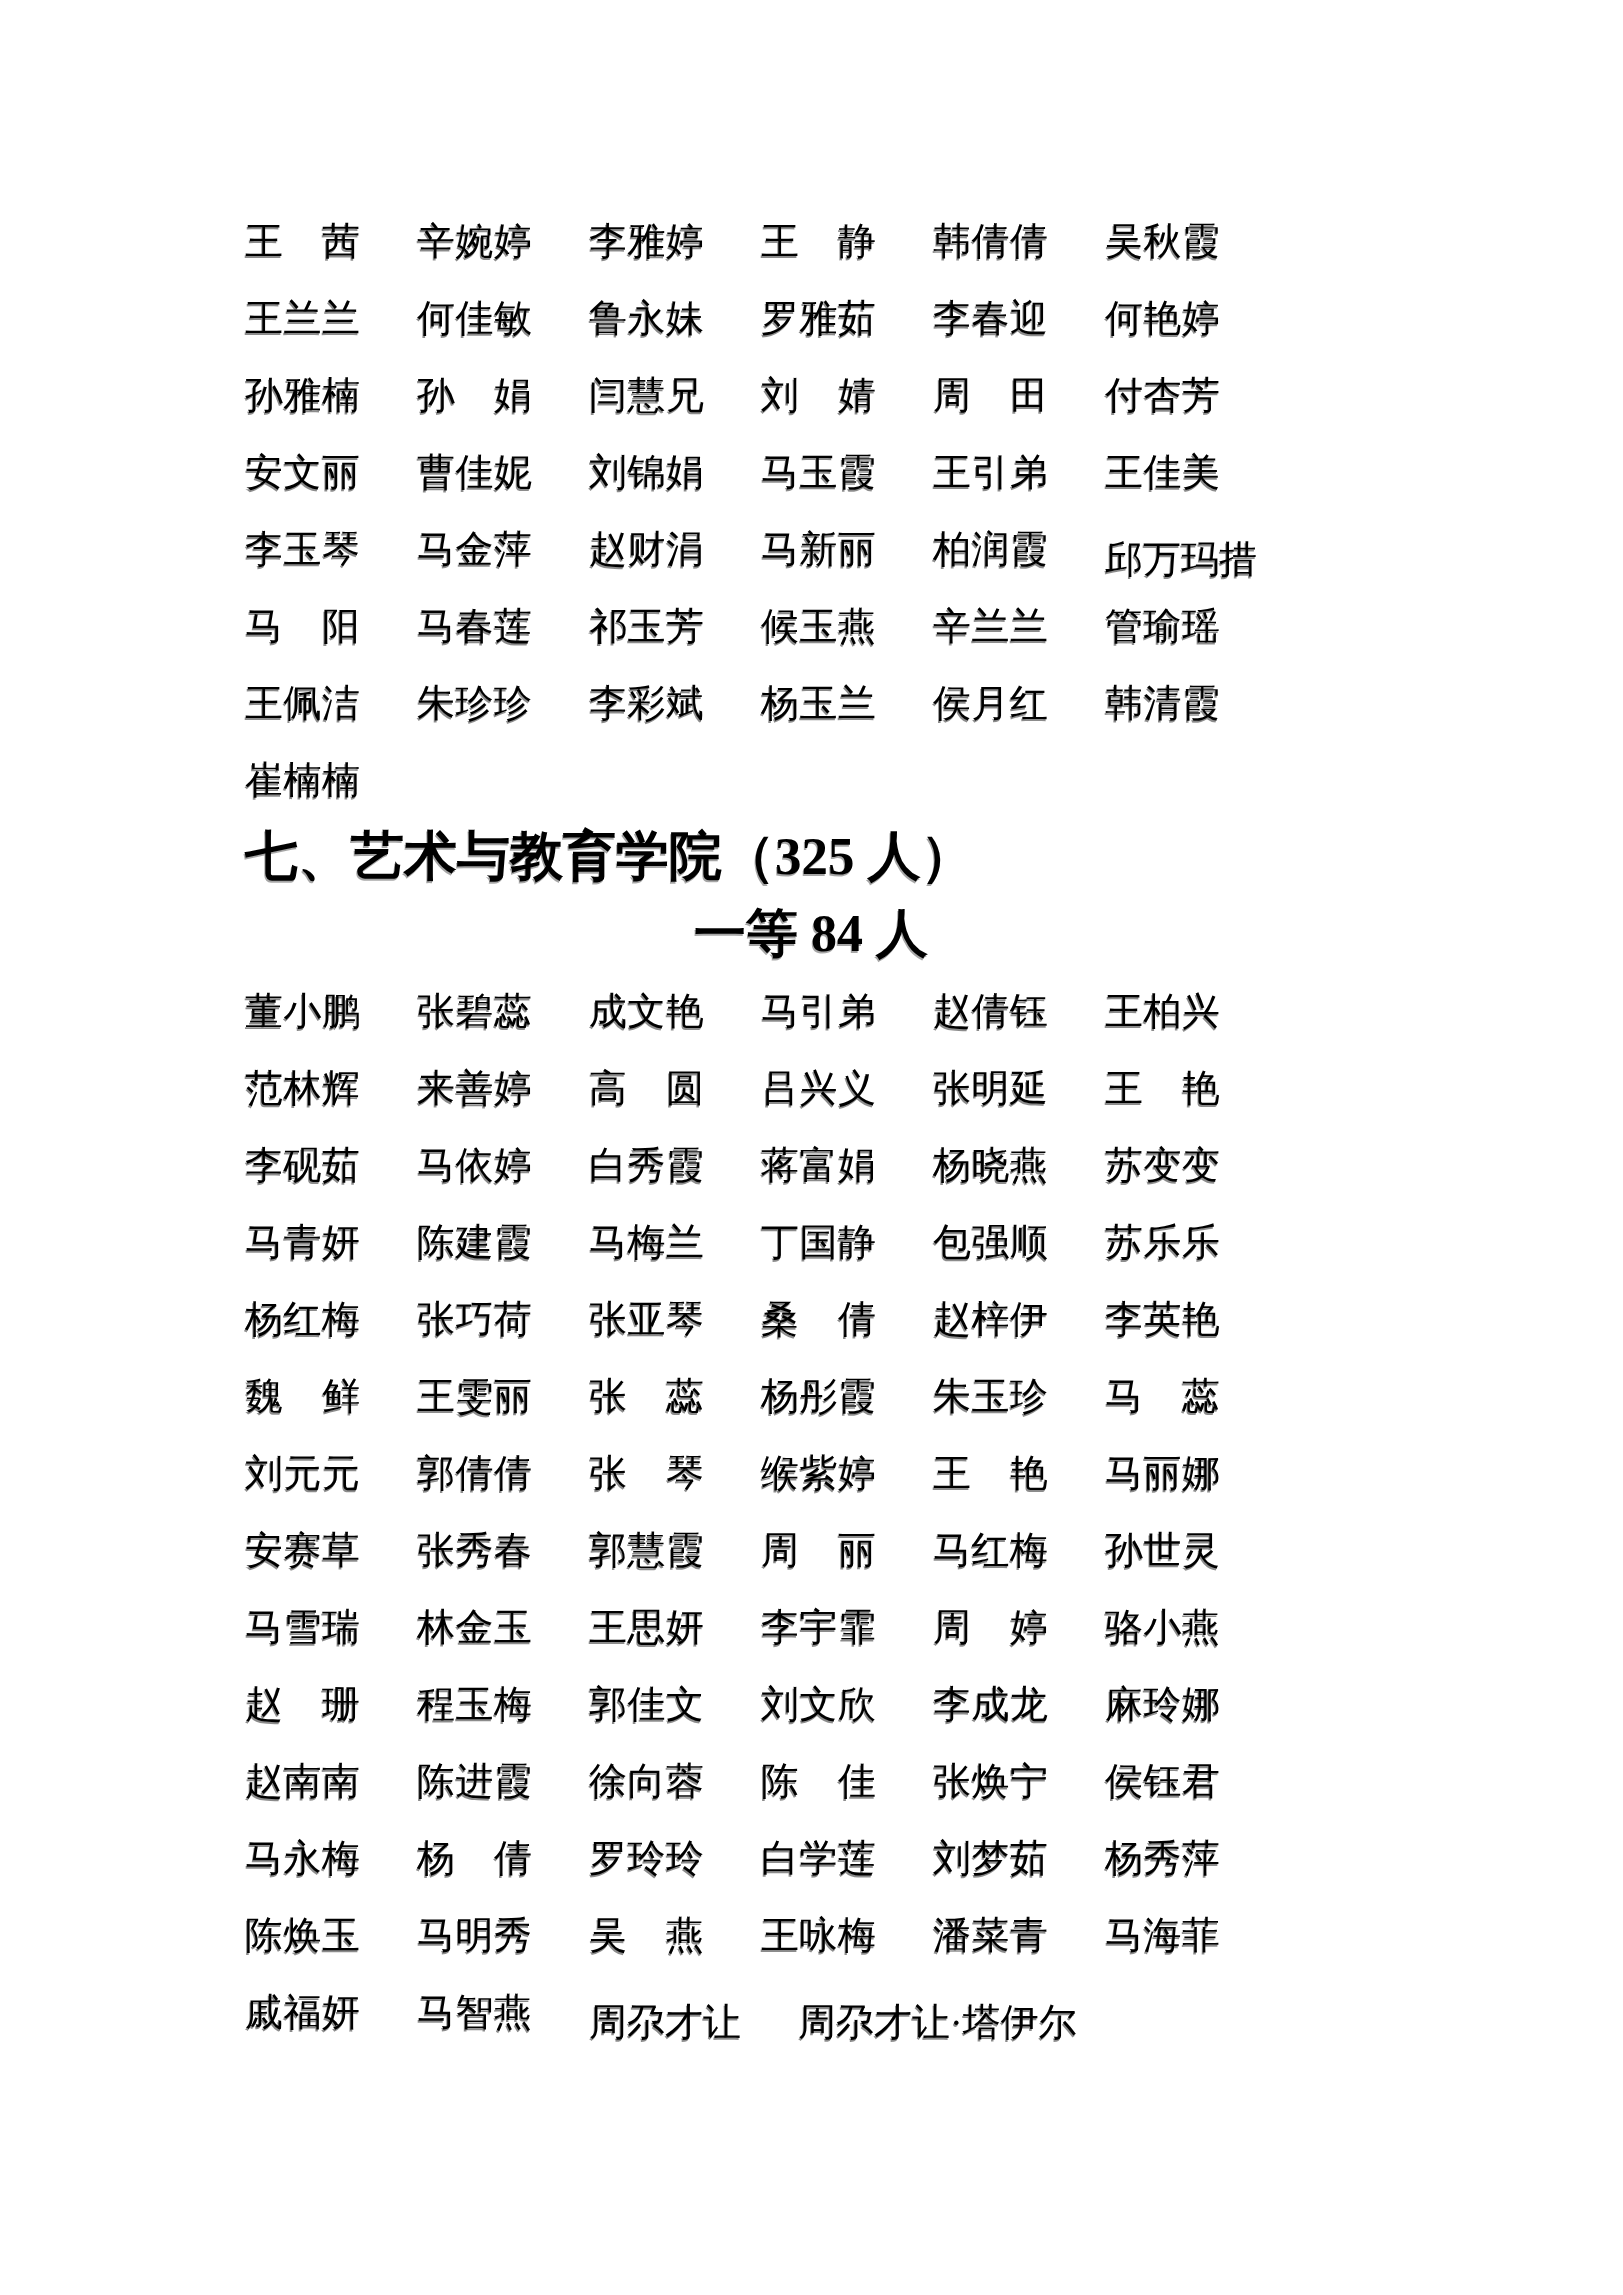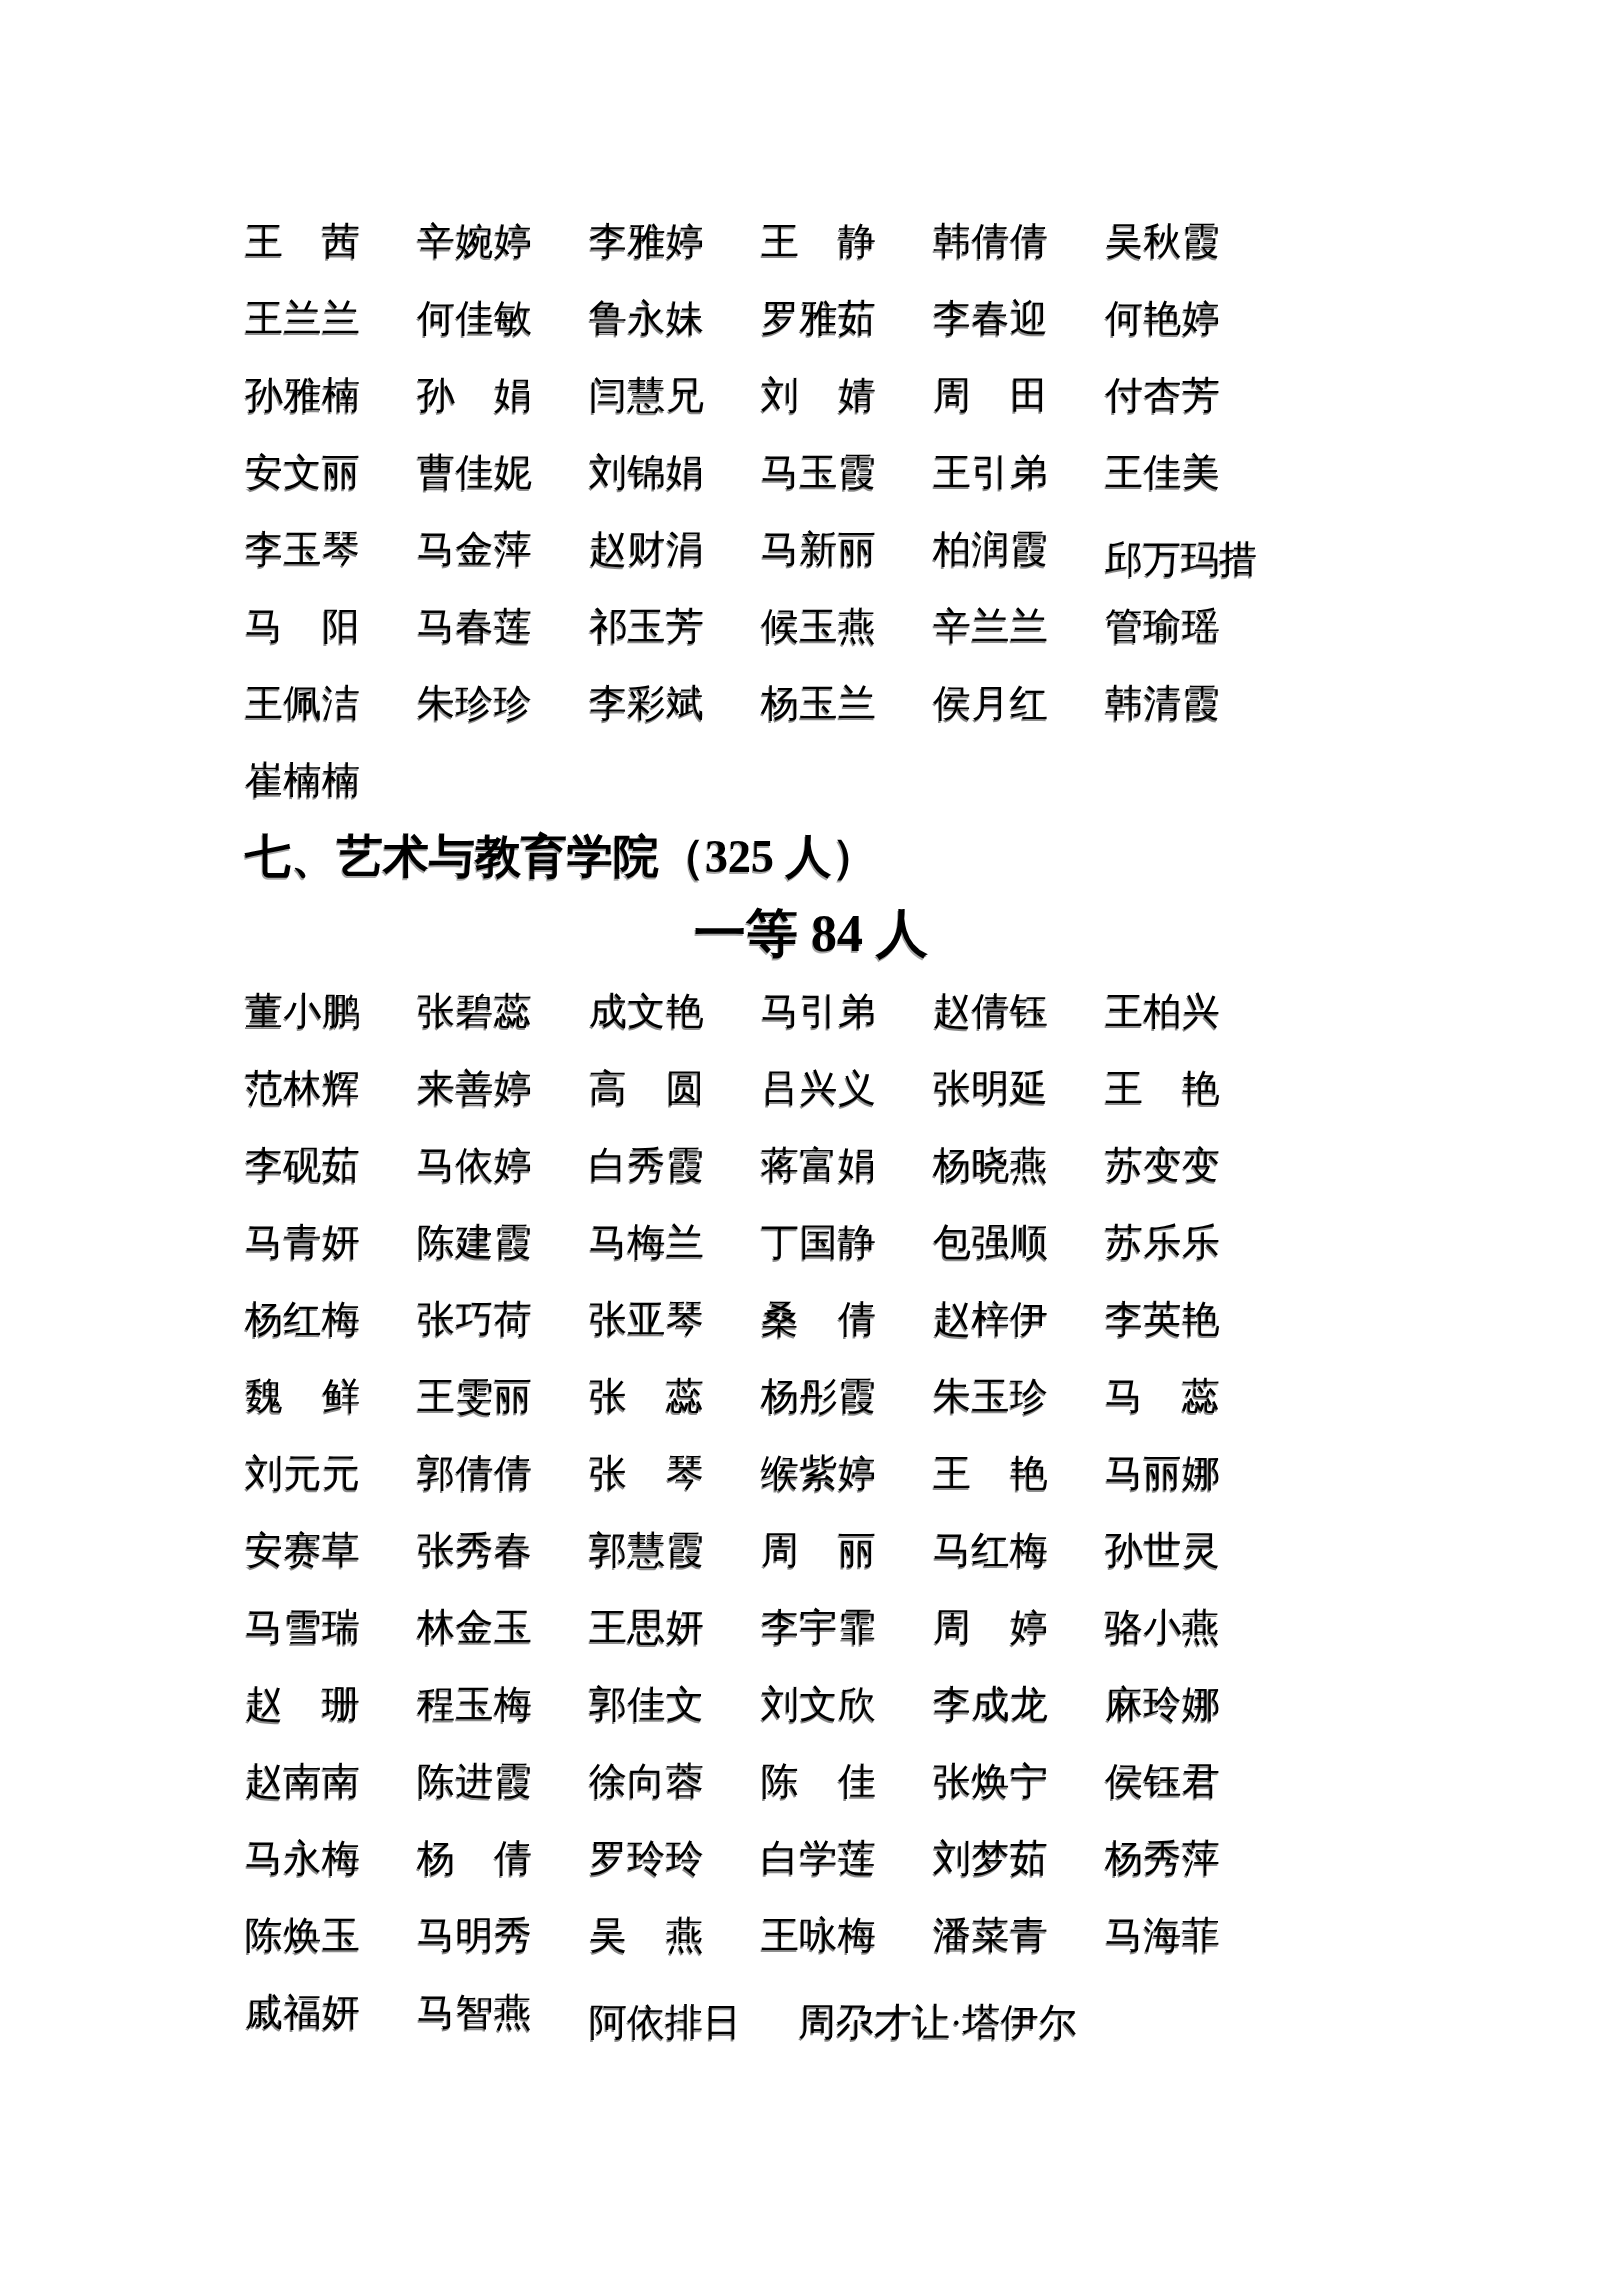--- a/index.html
+++ b/index.html
@@ -41,21 +41,21 @@
   .name-cell.wide {
     width: auto;
     justify-content: flex-start;
     margin-top: 20px;
   }
   .section-heading {
     height: 77px;
     display: flex;
     align-items: center;
     margin: 0;
-    font-size: 46px;
+    font-size: 53px;
     font-weight: bold;
     line-height: 1;
     white-space: nowrap;
     text-shadow: -1px 1.5px 0 rgba(0,0,0,0.35);
   }
   .grade-subheading {
     height: 77px;
     line-height: 77px;
     text-align: center;
     font-size: 52px;
@@ -701,19 +701,19 @@
           <span class="name-cell">
             <span class="char">戚</span>
             <span class="char">福</span>
             <span class="char">妍</span>
           </span>
           <span class="name-cell">
             <span class="char">马</span>
             <span class="char">智</span>
             <span class="char">燕</span>
           </span>
-          <span class="name-cell wide">阿依排日</span>
+          <span class="name-cell wide">周尕才让</span>
           <span class="name-cell wide">周尕才让·塔伊尔</span>
         </div>
       </div>
   </div>
 </div>
 
 
 </body></html>

